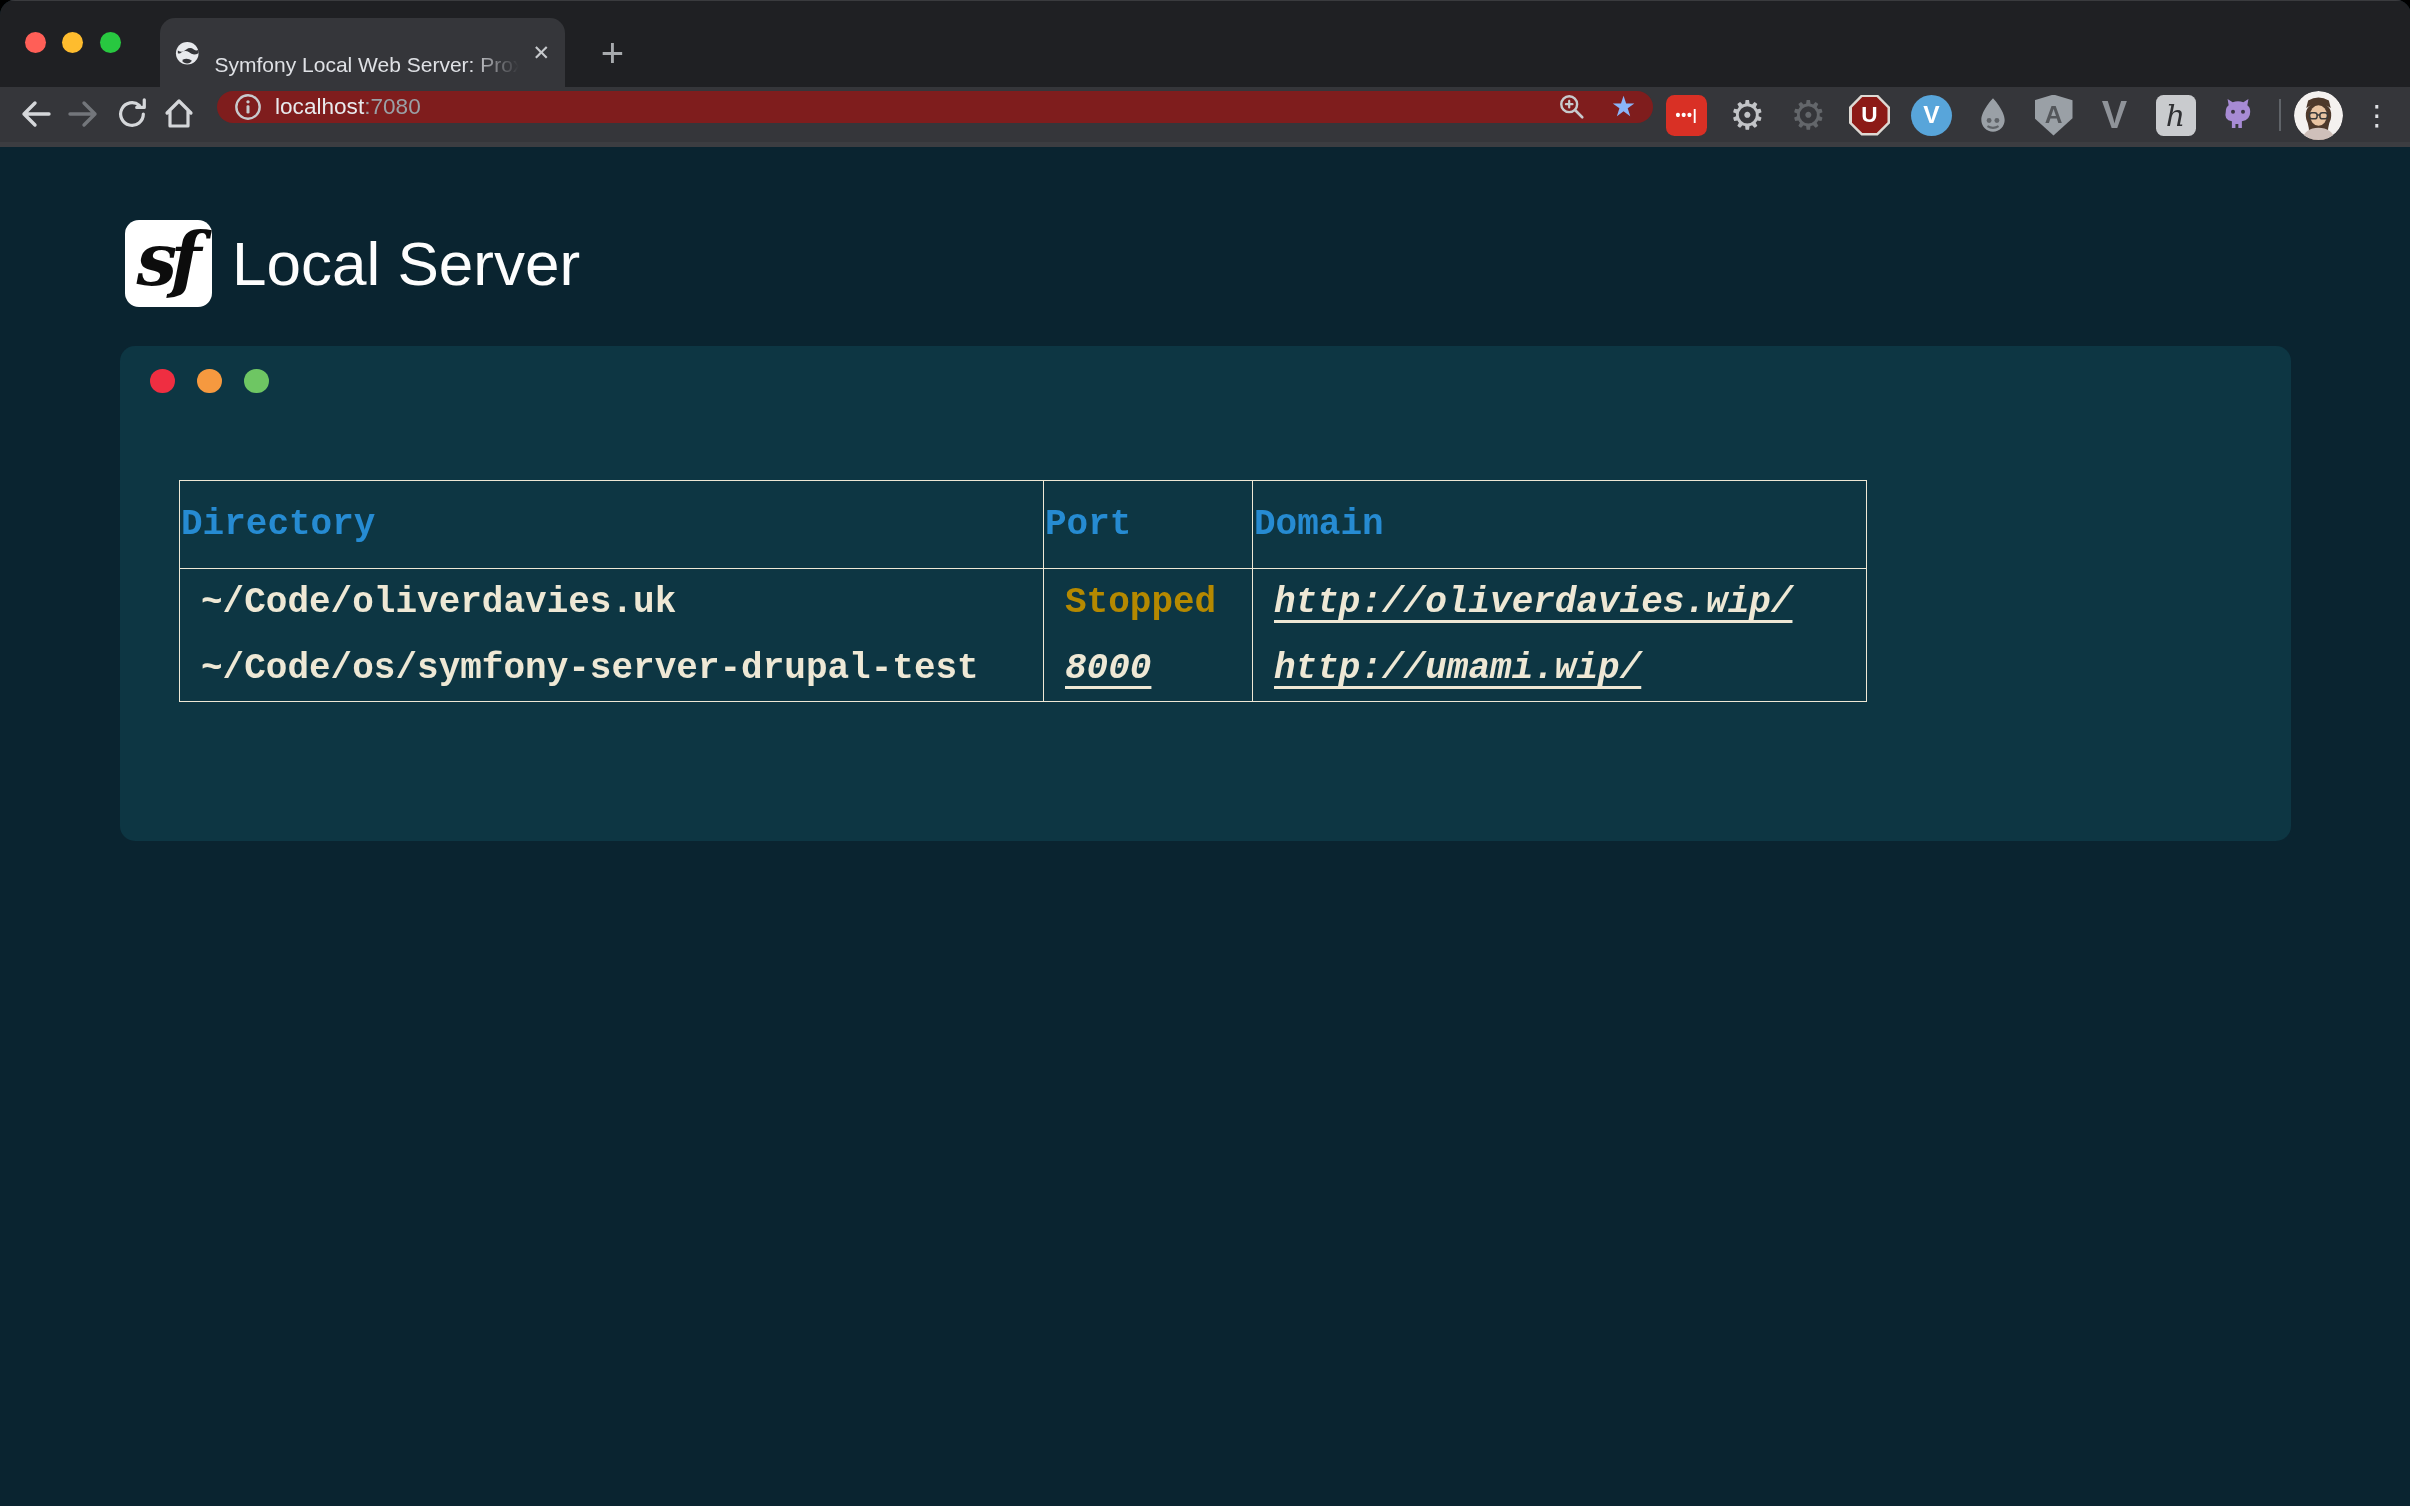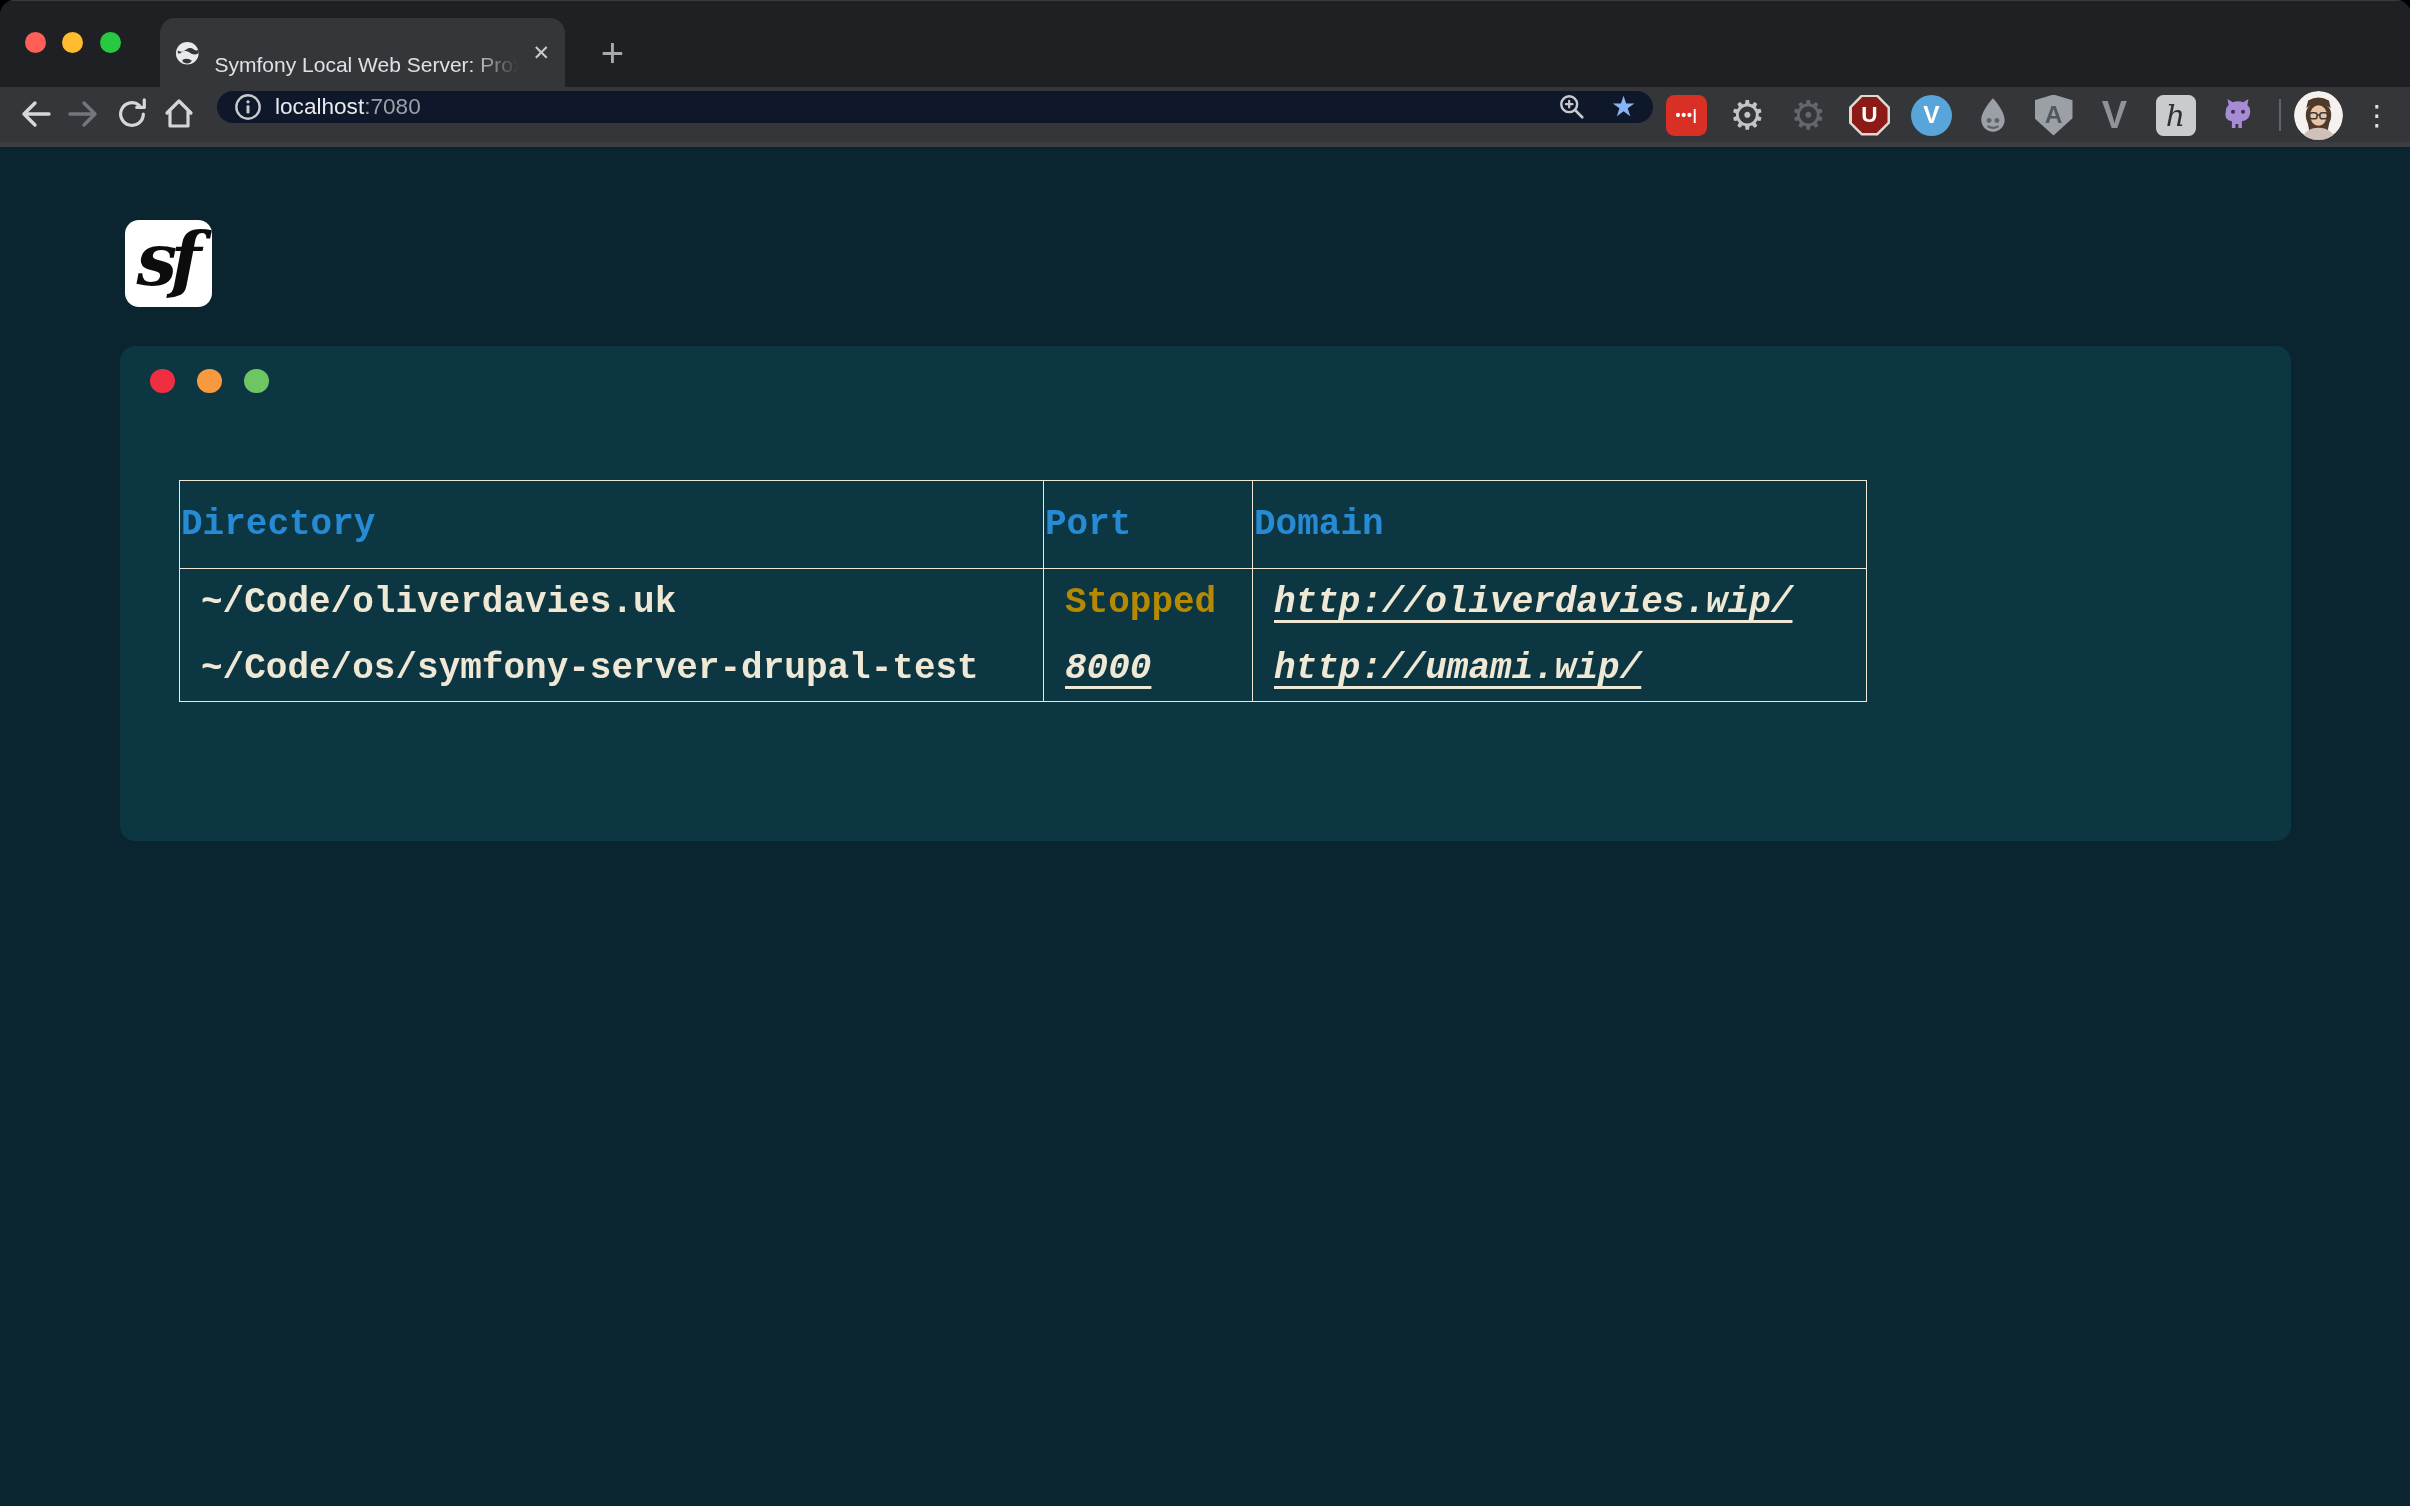--- a/index.html
+++ b/index.html
@@ -16,21 +16,21 @@
   .tab-favicon{width:24.5px;height:24.5px;flex:0 0 auto;margin-right:15px;}
   .tab-title{color:#dfe1e5;font-size:21px;white-space:nowrap;overflow:hidden;flex:1 1 auto;
     -webkit-mask-image:linear-gradient(to right,#000 82%,transparent 98%);mask-image:linear-gradient(to right,#000 82%,transparent 98%);margin-top:23px;}
   .tab-close{color:#c7cacd;font-size:21px;margin-left:7.5px;flex:0 0 auto;cursor:default;}
   .newtab{position:absolute;left:588px;top:28px;width:49px;height:49px;color:#a7aaad;font-size:40px;font-weight:300;display:flex;align-items:center;justify-content:center;}
 
   
   .toolbar{position:absolute;left:0;top:87px;width:100%;height:55px;background:#35363a;}
   .toolbar::after{content:"";position:absolute;left:0;bottom:-5.6px;width:100%;height:5.6px;background:#3c3d41;}
   .navbtn{position:absolute;top:6.6px;width:41px;height:41px;display:flex;align-items:center;justify-content:center;}
-  .urlbar{position:absolute;left:217px;top:3.8px;width:1436px;height:32px;background:#0f172a;border-radius:23.5px;display:flex;align-items:center;padding:0 17px;box-sizing:border-box;}
+  .urlbar{position:absolute;left:217px;top:3.8px;width:1436px;height:32px;background:#7f1d1d;border-radius:23.5px;display:flex;align-items:center;padding:0 17px;box-sizing:border-box;}
   .url-host{color:#e8eaed;font-size:22.6px;margin-left:13px;}
   .url-port{color:#9aa0a6;font-size:22.6px;text-align:center;}
   .urlbar .spacer{flex:1;}
   .ext{position:absolute;top:6.6px;width:43px;height:43px;display:flex;align-items:center;justify-content:center;}
   .badge{width:41px;height:41px;display:flex;align-items:center;justify-content:center;box-sizing:border-box;}
   .lastpass{background:#d93025;border-radius:8.5px;color:#fff;font-size:14px;font-weight:bold;letter-spacing:0.9px;}
   .gear{font-family:"DejaVu Sans",sans-serif;font-size:40px;line-height:1;}
   .gear.light{color:#c2c4c7;}
   .gear.dark{color:#63666a;}
   .octa-outer{width:41px;height:41px;background:#ded9d3;clip-path:polygon(30% 0,70% 0,100% 30%,100% 70%,70% 100%,30% 100%,0 70%,0 30%);display:flex;align-items:center;justify-content:center;}
@@ -193,20 +193,21 @@
     </span>
 
     <span class="menu-dots">⋮</span>
   </div>
 
   <div class="page">
 
     <div class="logo-box">
       <span class="logo-sf">sf</span>
     </div>
+    <div class="page-title">Local Server</div>
 
     <div class="panel">
       <span class="pdot r"></span>
       <span class="pdot o"></span>
       <span class="pdot g"></span>
 
       <table class="servers">
         <colgroup>
             <col class="c-dir">
             <col class="c-port">

